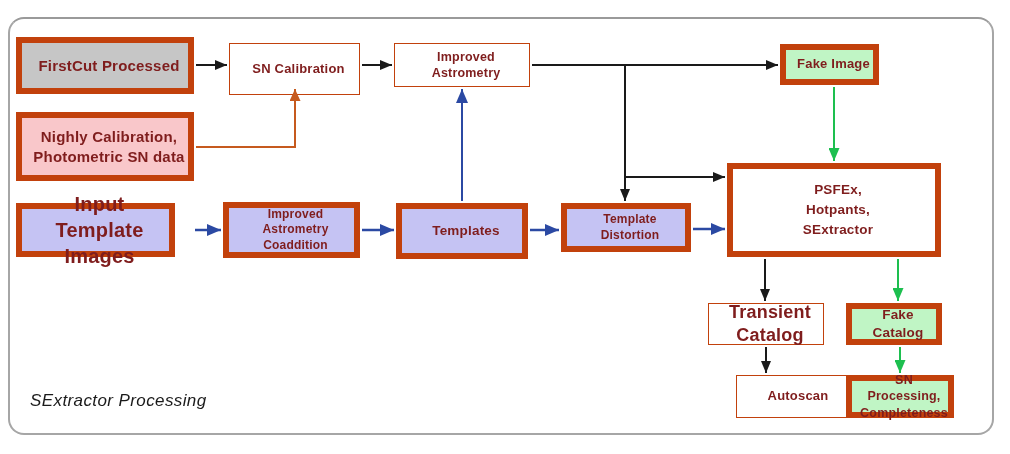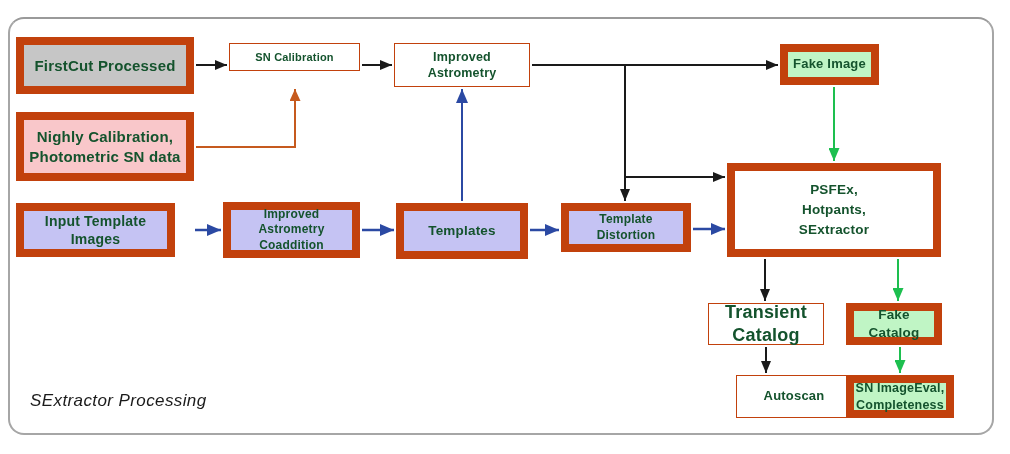--- a/index.html
+++ b/index.html
@@ -17,25 +17,26 @@
     border-top-color:#9a9a9a;
     border-radius:16px;
     background:#ffffff;
   }
   .node{
     position:absolute;
     display:flex;align-items:center;justify-content:center;
     text-align:center;
     white-space:pre-line;
     font-weight:bold;
-    color:#14532d;
-    border:8px solid #c2410c;
+    color:#7f1d1d;
+    border:6px solid #c2410c;
     box-sizing:border-box;
     line-height:1.3;
     letter-spacing:0.2px;
+    padding-left:8px;
   }
   .node.thin{border-width:1.5px;}
   .caption{
     position:absolute;
     font-style:italic;
     font-size:17px;
     color:#1a1a1a;
     letter-spacing:0.4px;
   }
   svg.wires{
@@ -45,51 +46,51 @@
 </style>
 </head>
 <body>
 
 <div class="canvas">
 
   <div class="frame"></div>
 
   <div class="node" style="left: 16px; top: 37px; width: 178px; height: 57px; font-size: 15px; background-color: rgb(198, 198, 198);">FirstCut Processed</div>
 
-  <div class="node thin" style="left: 229px; top: 43px; width: 131px; height: 28px; font-size: 11px; background-color: rgb(255, 255, 255);">SN Calibration</div>
+  <div class="node thin" style="left: 229px; top: 43px; width: 131px; height: 52px; font-size: 13px; background-color: rgb(255, 255, 255);">SN Calibration</div>
 
   <div class="node thin" style="left: 394px; top: 43px; width: 136px; height: 44px; font-size: 12.5px; background-color: rgb(255, 255, 255);">Improved
 Astrometry</div>
 
   <div class="node" style="left: 780px; top: 44px; width: 99px; height: 41px; font-size: 13px; background-color: rgb(192, 245, 197);">Fake Image</div>
 
   <div class="node" style="left: 16px; top: 112px; width: 178px; height: 69px; font-size: 15px; background-color: rgb(249, 199, 202);">Nighly Calibration,
 Photometric SN data</div>
 
-  <div class="node" style="left: 16px; top: 203px; width: 159px; height: 54px; font-size: 14px; background-color: rgb(197, 195, 243);">Input Template Images</div>
+  <div class="node" style="left: 16px; top: 203px; width: 159px; height: 54px; font-size: 20px; background-color: rgb(197, 195, 243);">Input Template Images</div>
 
   <div class="node" style="left: 223px; top: 202px; width: 137px; height: 56px; font-size: 12px; background-color: rgb(197, 195, 243);">Improved Astrometry
 Coaddition</div>
 
   <div class="node" style="left: 396px; top: 203px; width: 132px; height: 56px; font-size: 13.5px; background-color: rgb(197, 195, 243);">Templates</div>
 
   <div class="node" style="left: 561px; top: 203px; width: 130px; height: 49px; font-size: 12px; background-color: rgb(197, 195, 243);">Template Distortion</div>
 
   <div class="node" style="left: 727px; top: 163px; width: 214px; height: 94px; font-size: 13.5px; line-height: 1.5; background-color: rgb(255, 255, 255);">PSFEx,
 Hotpants,
 SExtractor</div>
 
   <div class="node thin" style="left: 708px; top: 303px; width: 116px; height: 42px; font-size: 18px; background-color: rgb(255, 255, 255);">Transient
 Catalog</div>
 
   <div class="node" style="left: 846px; top: 303px; width: 96px; height: 42px; font-size: 13.5px; background-color: rgb(192, 245, 197);">Fake Catalog</div>
 
   <div class="node thin" style="left: 736px; top: 375px; width: 116px; height: 43px; font-size: 13px; background-color: rgb(255, 255, 255);">Autoscan</div>
 
-  <div class="node" style="left: 846px; top: 375px; width: 108px; height: 43px; font-size: 12.5px; background-color: rgb(192, 245, 197);">SN ImageEval,
+  <div class="node" style="left: 846px; top: 375px; width: 108px; height: 43px; font-size: 12.5px; background-color: rgb(192, 245, 197);">SN Processing,
 Completeness</div>
 
   <svg class="wires" width="1010" height="454" viewBox="0 0 1010 454">
     <defs>
       <marker id="head-black" markerWidth="12" markerHeight="10" refX="12" refY="5" orient="auto" markerUnits="userSpaceOnUse">
         <path d="M0,0 L12,5 L0,10 Z" fill="#1a1a1a"></path>
       </marker>
       <marker id="head-blue" markerWidth="15" markerHeight="12" refX="14" refY="6" orient="auto" markerUnits="userSpaceOnUse">
         <path d="M0,0 L14,6 L0,12 Z" fill="#2b49a3"></path>
       </marker>

